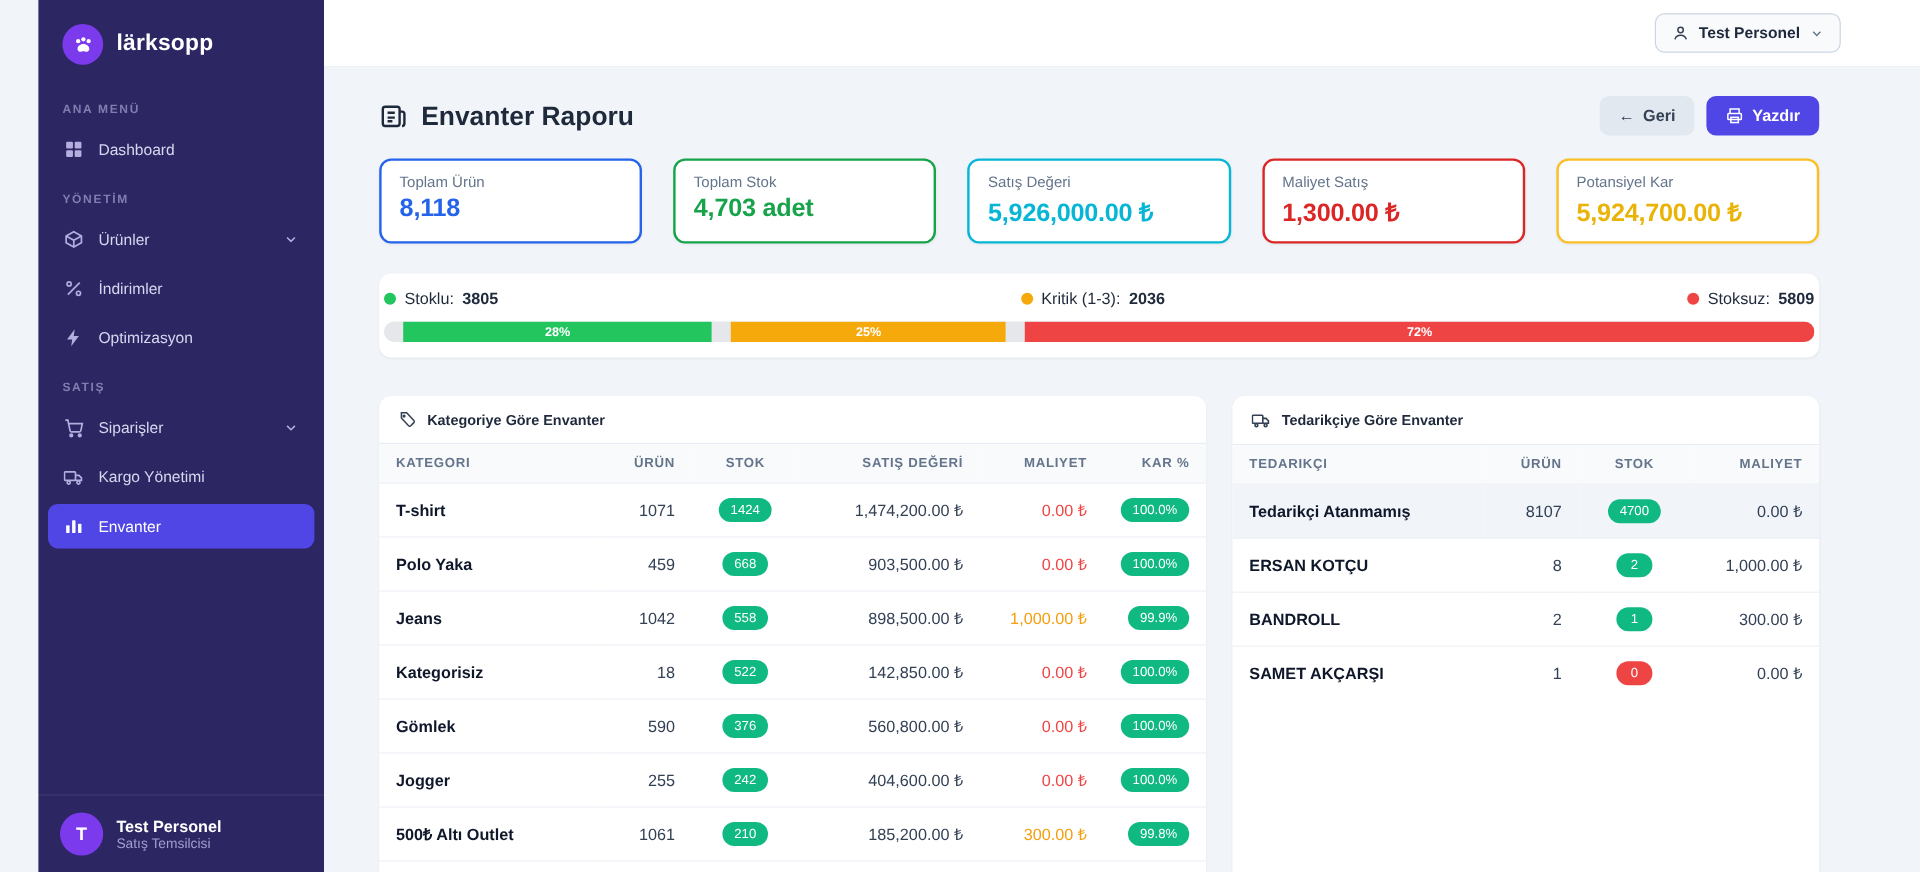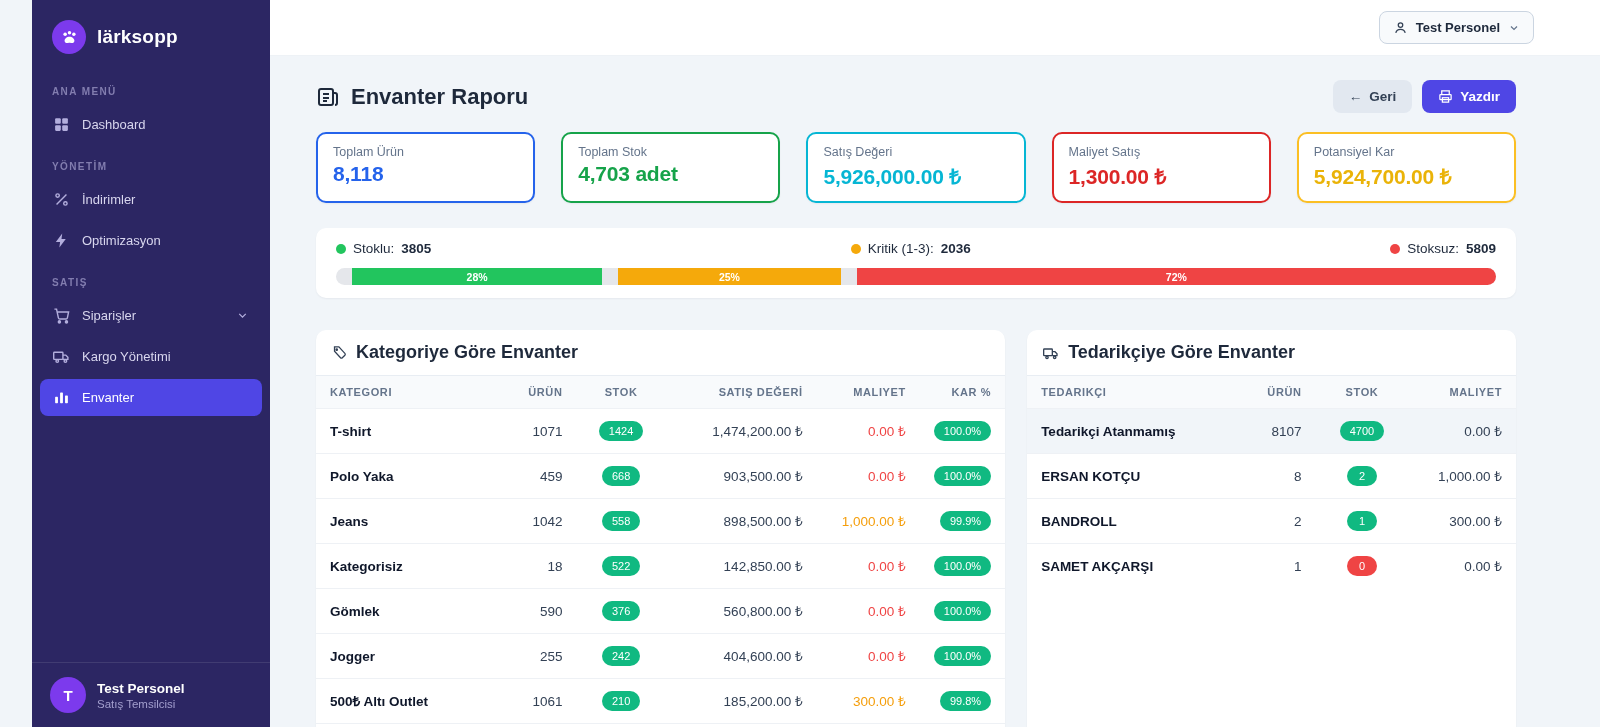--- a/index.html
+++ b/index.html
@@ -45,36 +45,36 @@
   .stat-card { flex:1; background:#fff; border:2px solid #ccc; border-radius:10px; padding:11px 15px; box-shadow:0 1px 2px rgba(15,23,42,.05); }
   .stat-label { font-size:12.5px; color:#64748b; margin-bottom:3px; }
   .stat-value { font-size:21px; font-weight:bold; letter-spacing:-.2px; }
   .stat-blue  { border-color:#2563eb; } .stat-blue  .stat-value{ color:#2563eb; }
   .stat-green { border-color:#16a34a; } .stat-green .stat-value{ color:#16a34a; }
   .stat-cyan  { border-color:#06b6d4; } .stat-cyan  .stat-value{ color:#06b6d4; }
   .stat-red   { border-color:#dc2626; } .stat-red   .stat-value{ color:#dc2626; }
   .stat-amber { border-color:#fbbf24; } .stat-amber .stat-value{ color:#eab308; }
 
   
-  .status-card { background:#fff; border-radius:10px; margin-top:25px; padding:13px 20px; box-shadow:0 1px 2px rgba(15,23,42,.05); }
+  .status-card { background:#fff; border-radius:10px; margin-top:25px; padding:13px 4px; box-shadow:0 1px 2px rgba(15,23,42,.05); }
   .legend-row { display:flex; justify-content:space-between; align-items:center; margin-bottom:12px; font-size:13.5px; color:#1e293b; }
   .legend-item { display:flex; align-items:center; gap:7px; }
   .dot { width:10px; height:10px; border-radius:50%; display:inline-block; }
   .dot-green { background:#22c55e; } .dot-amber { background:#f5a90b; } .dot-red { background:#ef4444; }
   .legend-val { font-weight:bold; }
   .stock-bar { display:flex; height:17px; border-radius:999px; overflow:hidden; background:#e5e7eb; }
   .seg { display:flex; align-items:center; justify-content:center; color:#fff; font-size:10.5px; font-weight:bold;margin-left:16px; }
   .seg-green { background:#22c55e; } .seg-amber { background:#f5a90b; } .seg-red { background:#ef4444; }
 
   
   .tables-row { display:flex; gap:22px; margin-top:32px; }
   .table-card { background:#fff; border-radius:10px; overflow:hidden; box-shadow:0 1px 2px rgba(15,23,42,.05); }
   .table-card.left { flex:1 1 58.5%; }
   .table-card.right { flex:1 1 41.5%; }
-  .card-title { display:flex; align-items:center; gap:9px; padding:12px 16px; font-size:18px; font-weight:bold; color:#1e293b; border-bottom:1px solid #e8edf3; }
+  .card-title { display:flex; align-items:center; gap:9px; padding:12px 16px; font-size:12px; font-weight:bold; color:#1e293b; border-bottom:1px solid #e8edf3; }
   .card-title .cico { display:flex; color:#334155; }
   table { width:100%; border-collapse:collapse; }
   thead th { background:#f8fafc; color:#64748b; font-size:11px; font-weight:bold; letter-spacing:.6px; padding:10px 14px; white-space:nowrap; }
   tbody td { padding:12px 14px; border-top:1px solid #eef1f5; font-size:13.5px; color:#334155; white-space:nowrap; }
   .ta-l { text-align:left; } .ta-r { text-align:right; } .ta-c { text-align:center; }
   td.name { font-weight:bold; color:#0f172a; }
   .badge { display:inline-block; min-width:30px; padding:4px 10px; border-radius:999px; background:#10b981; color:#fff; font-size:11px; font-weight:normal; text-align:center; }
   .badge.red { background:#ef4444; }
   td.cost-red { color:#ef4444; }
   td.cost-orange { color:#f59e0b; }
@@ -109,20 +109,34 @@
           <rect x="13" y="13" width="8" height="8" rx="1.5"></rect>
         </svg>
       </span>
     <span>Dashboard</span>
   </div>
 
   <div class="section-label">YÖNETİM</div>
   <div class="nav-item">
     <span class="nico">
         <svg width="17" height="17" viewBox="0 0 24 24" fill="none" stroke="currentColor" stroke-width="2">
+          <path d="M21 8l-9-5-9 5v8l9 5 9-5V8z"></path>
+          <path d="M3 8l9 5 9-5M12 13v8"></path>
+        </svg>
+      </span>
+    <span>Ürünler</span>
+    <span class="chev">
+        <svg width="13" height="13" viewBox="0 0 24 24" fill="none" stroke="currentColor" stroke-width="2.4">
+          <polyline points="6 9 12 15 18 9"></polyline>
+        </svg>
+      </span>
+  </div>
+  <div class="nav-item">
+    <span class="nico">
+        <svg width="17" height="17" viewBox="0 0 24 24" fill="none" stroke="currentColor" stroke-width="2">
           <line x1="19" y1="5" x2="5" y2="19"></line>
           <circle cx="6.5" cy="6.5" r="2.4"></circle>
           <circle cx="17.5" cy="17.5" r="2.4"></circle>
         </svg>
       </span>
     <span>İndirimler</span>
   </div>
   <div class="nav-item">
     <span class="nico">
         <svg width="17" height="17" viewBox="0 0 24 24" fill="currentColor">

